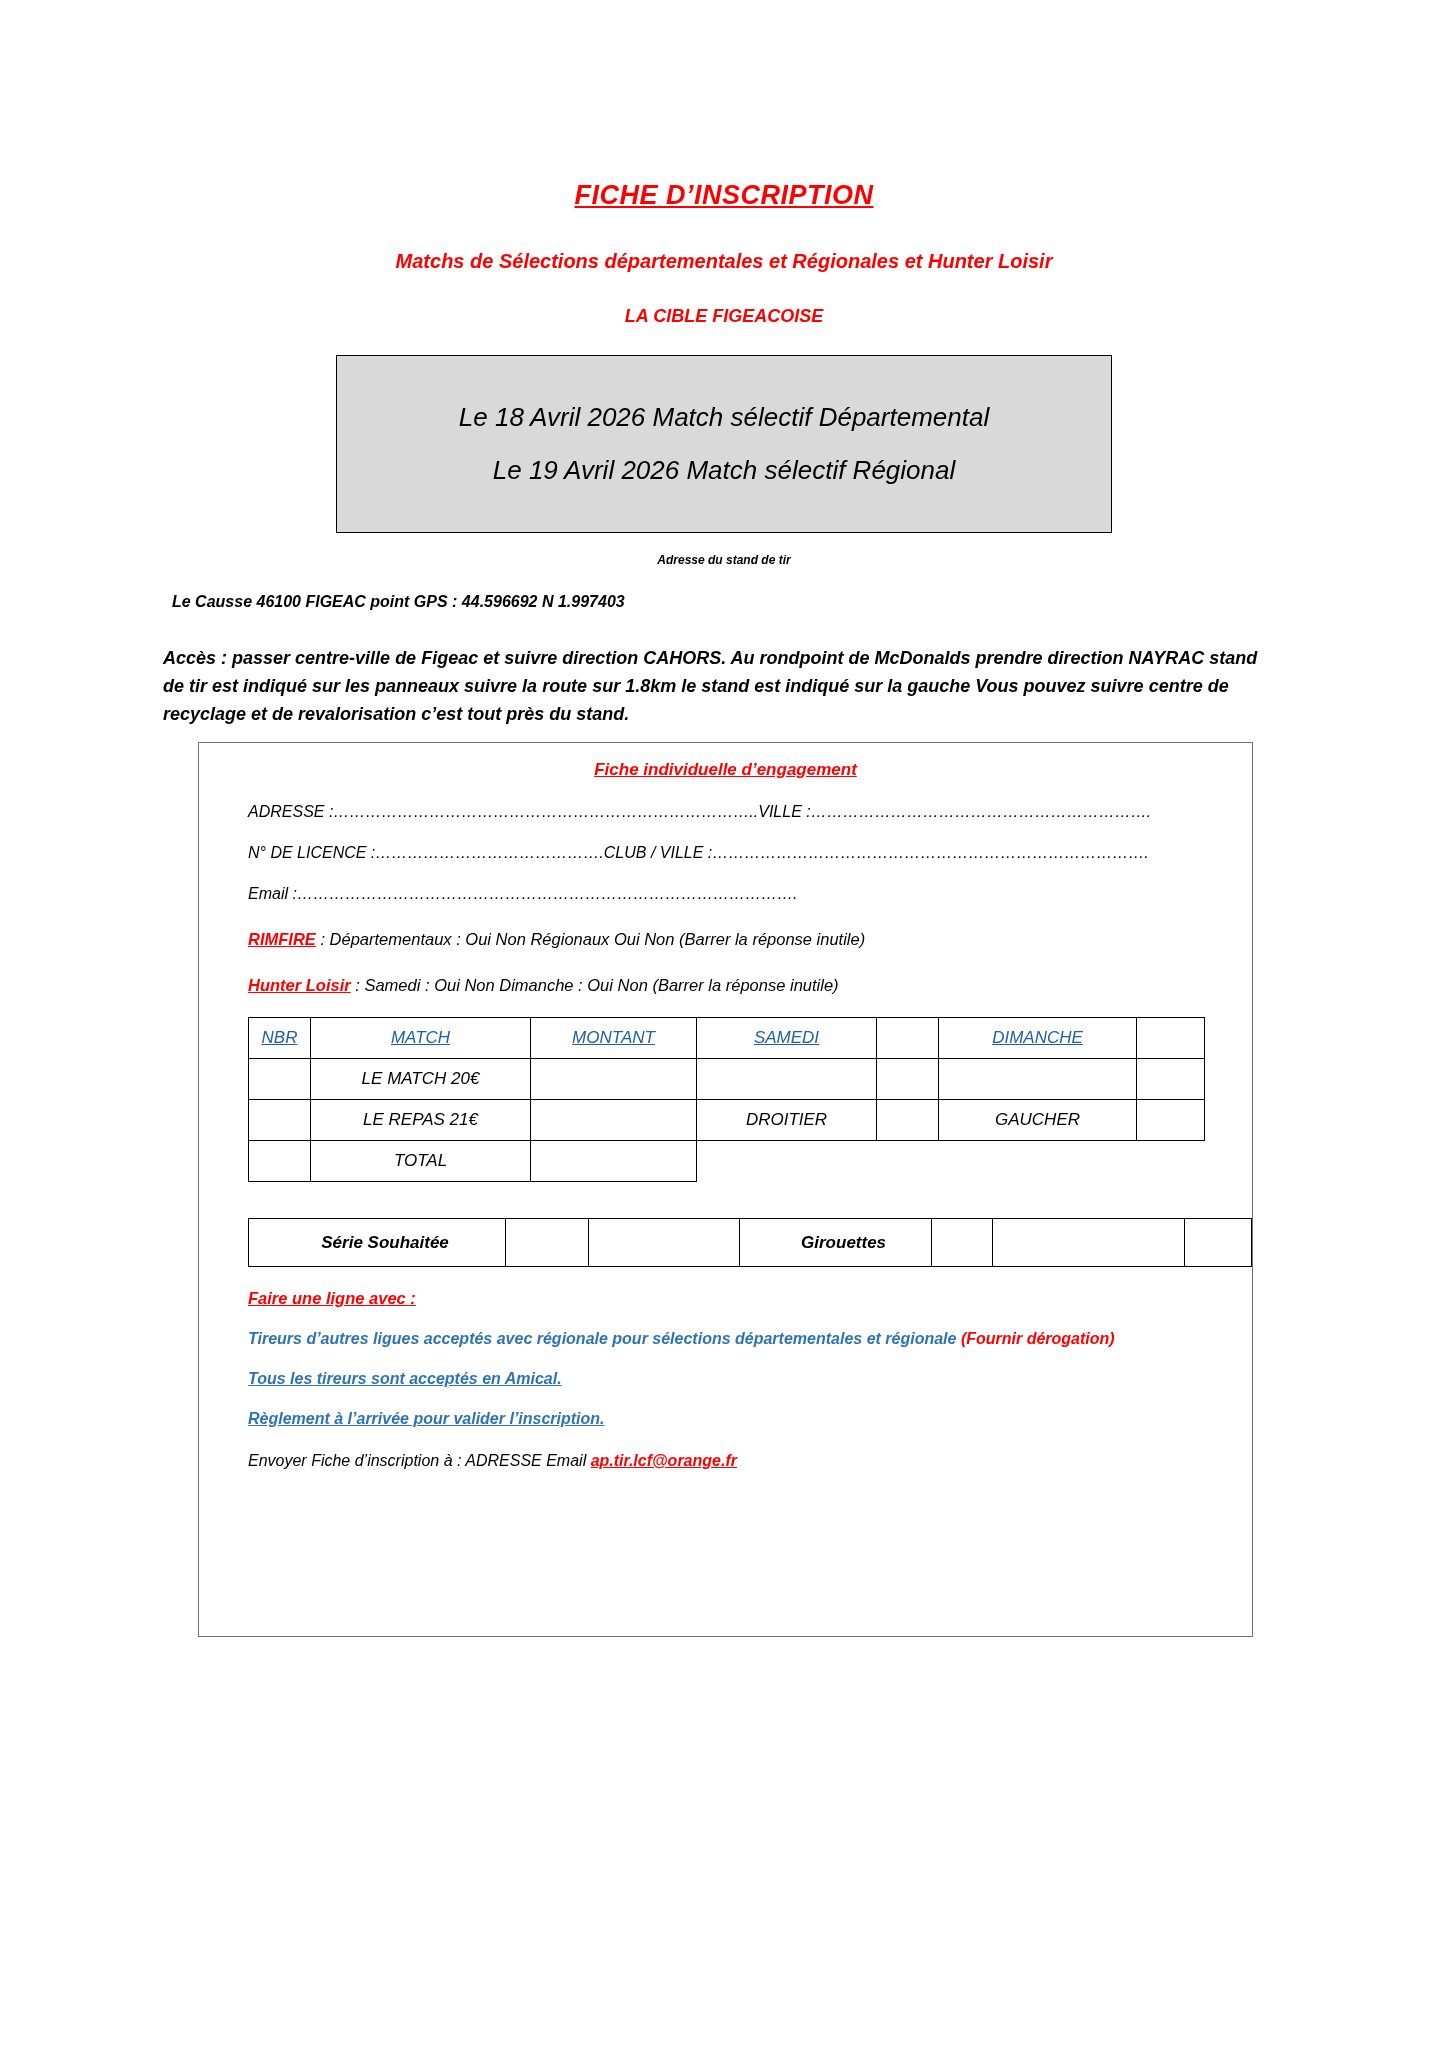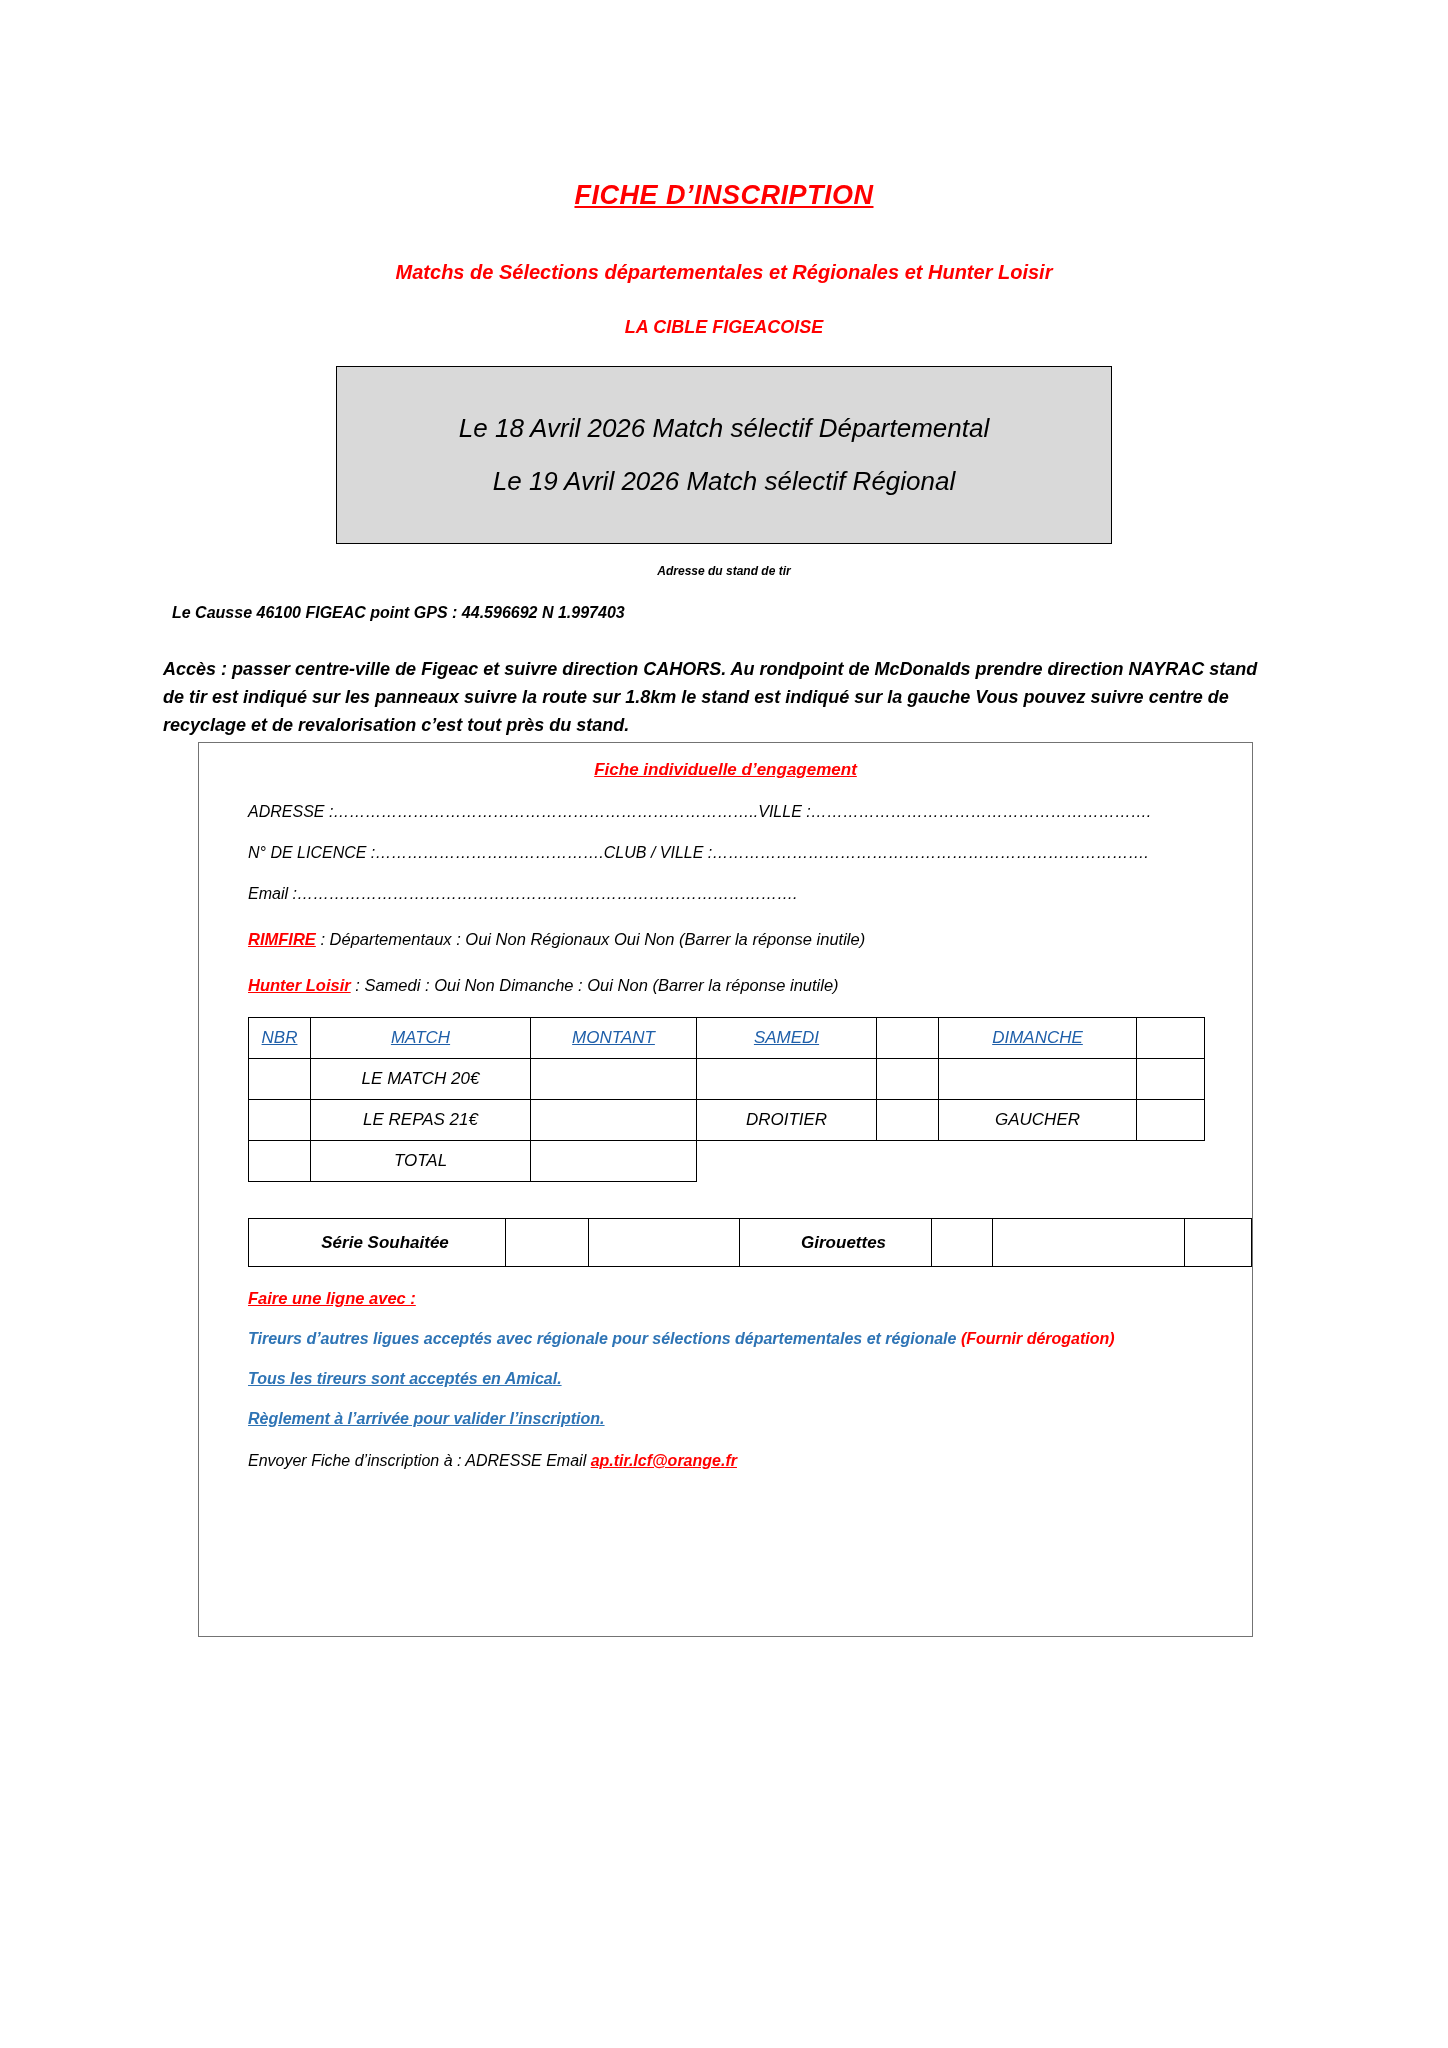--- a/index.html
+++ b/index.html
@@ -31,21 +31,21 @@
     font-size: 27px;
     letter-spacing: 0.5px;
     margin-top: 180px;
   }
   .subtitle {
     text-align: center;
     color: #ff0000;
     font-weight: bold;
     font-style: italic;
     font-size: 20px;
-    margin-top: 50px;
+    margin-top: 39px;
   }
   .club {
     text-align: center;
     color: #ff0000;
     font-weight: bold;
     font-style: italic;
     font-size: 18px;
     margin-top: 33px;
   }
   .grey-box {

